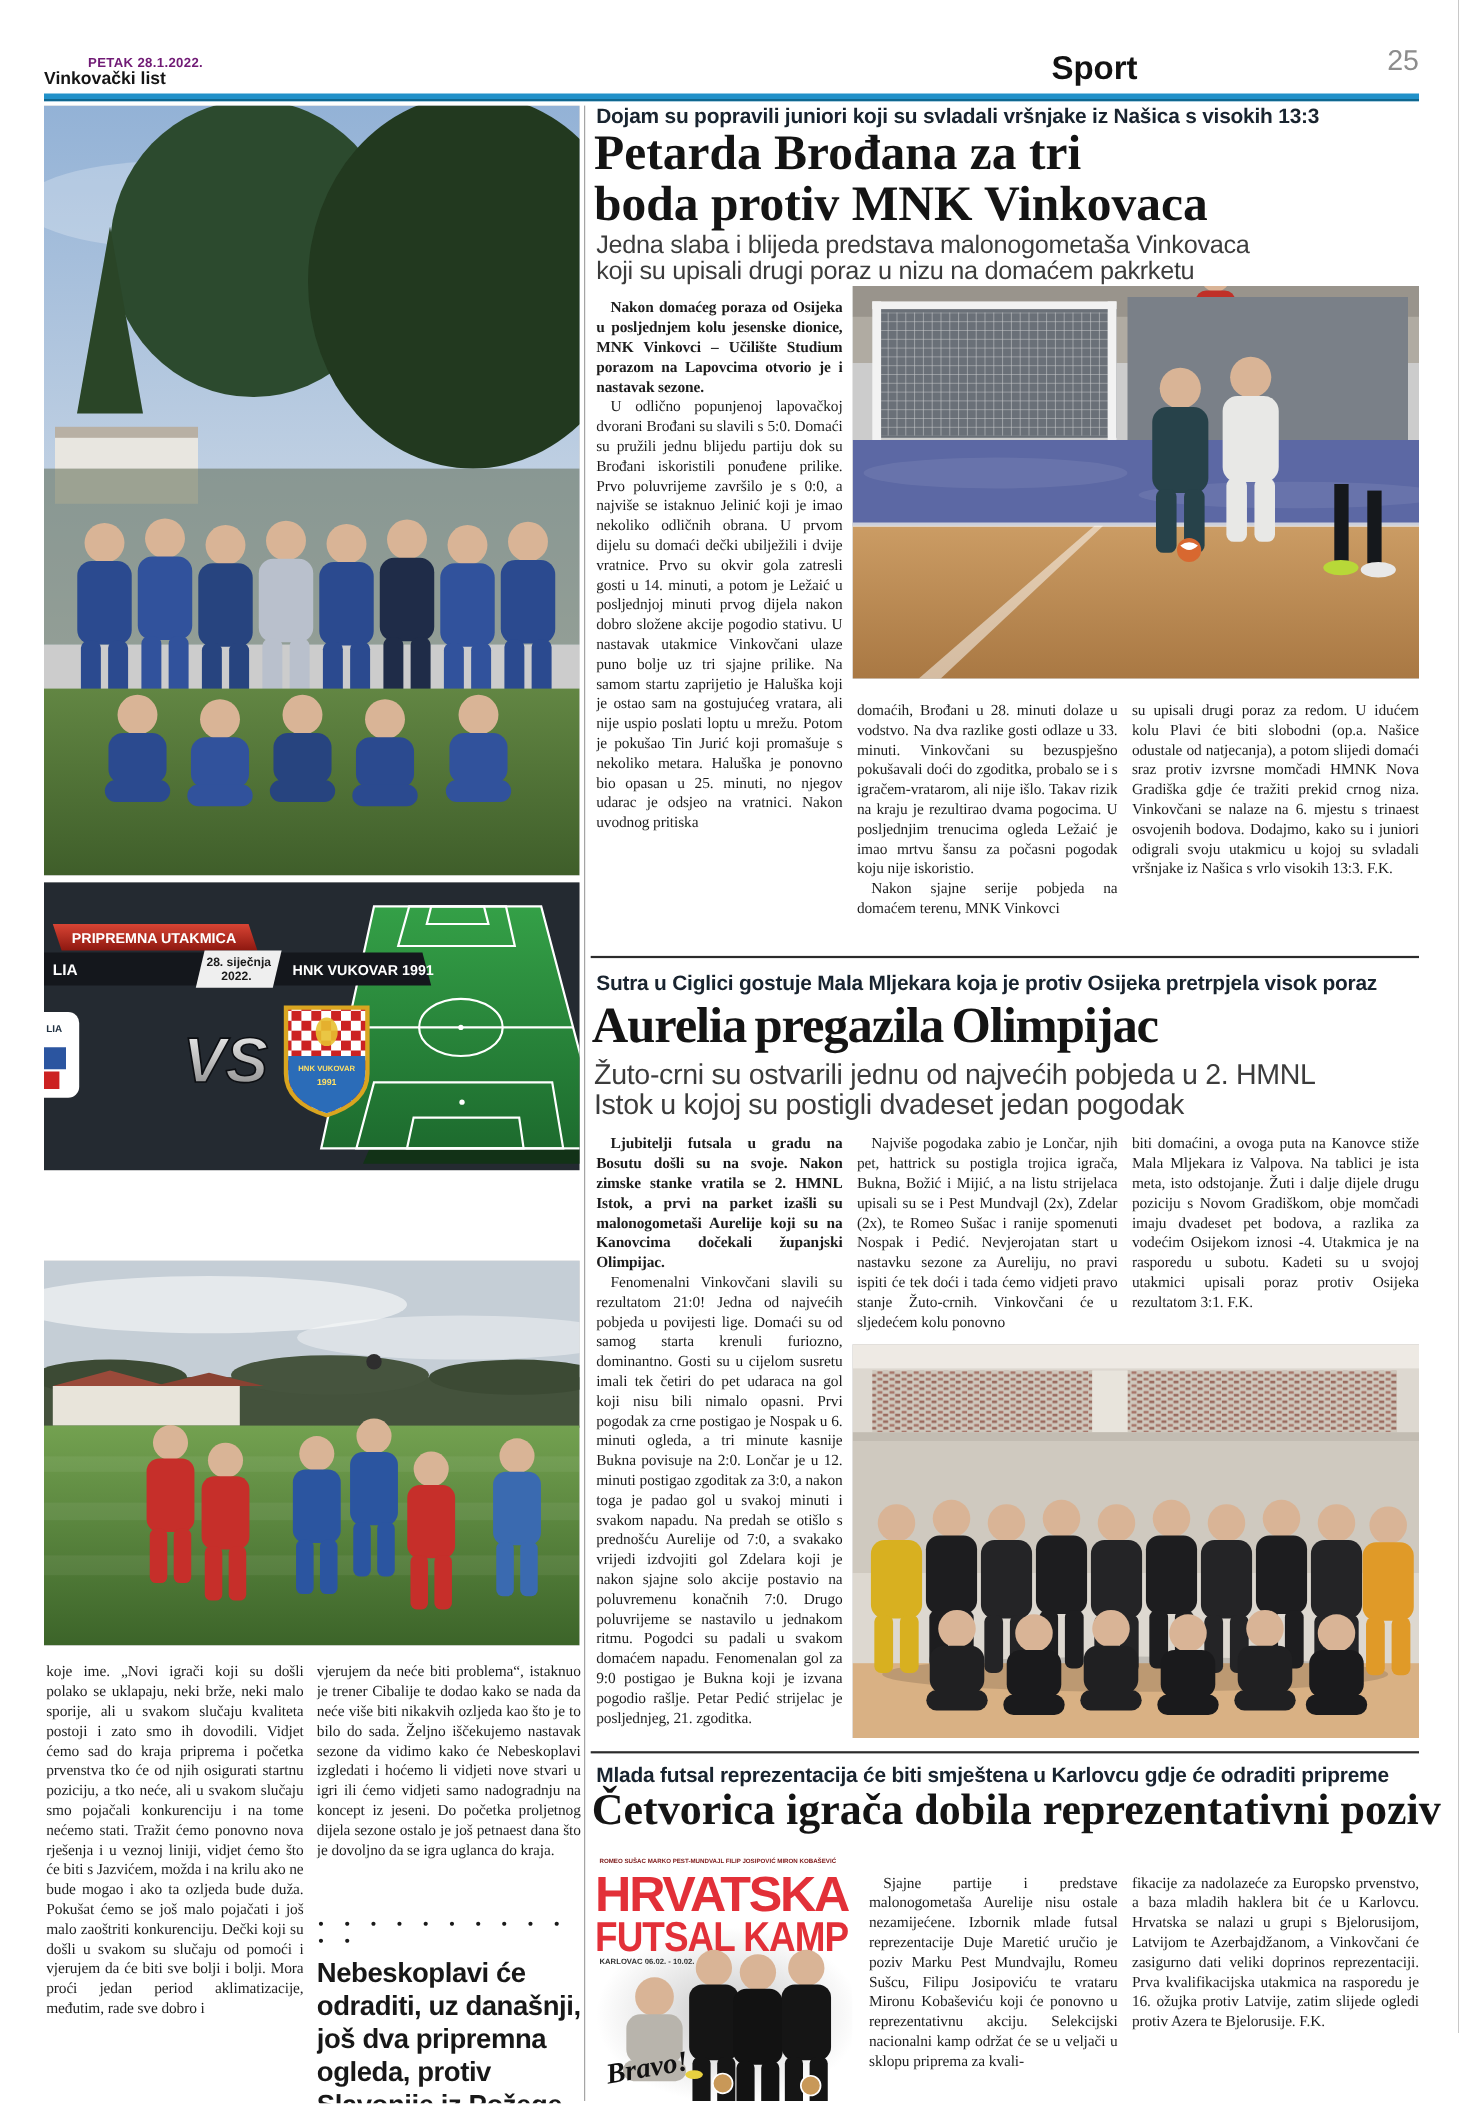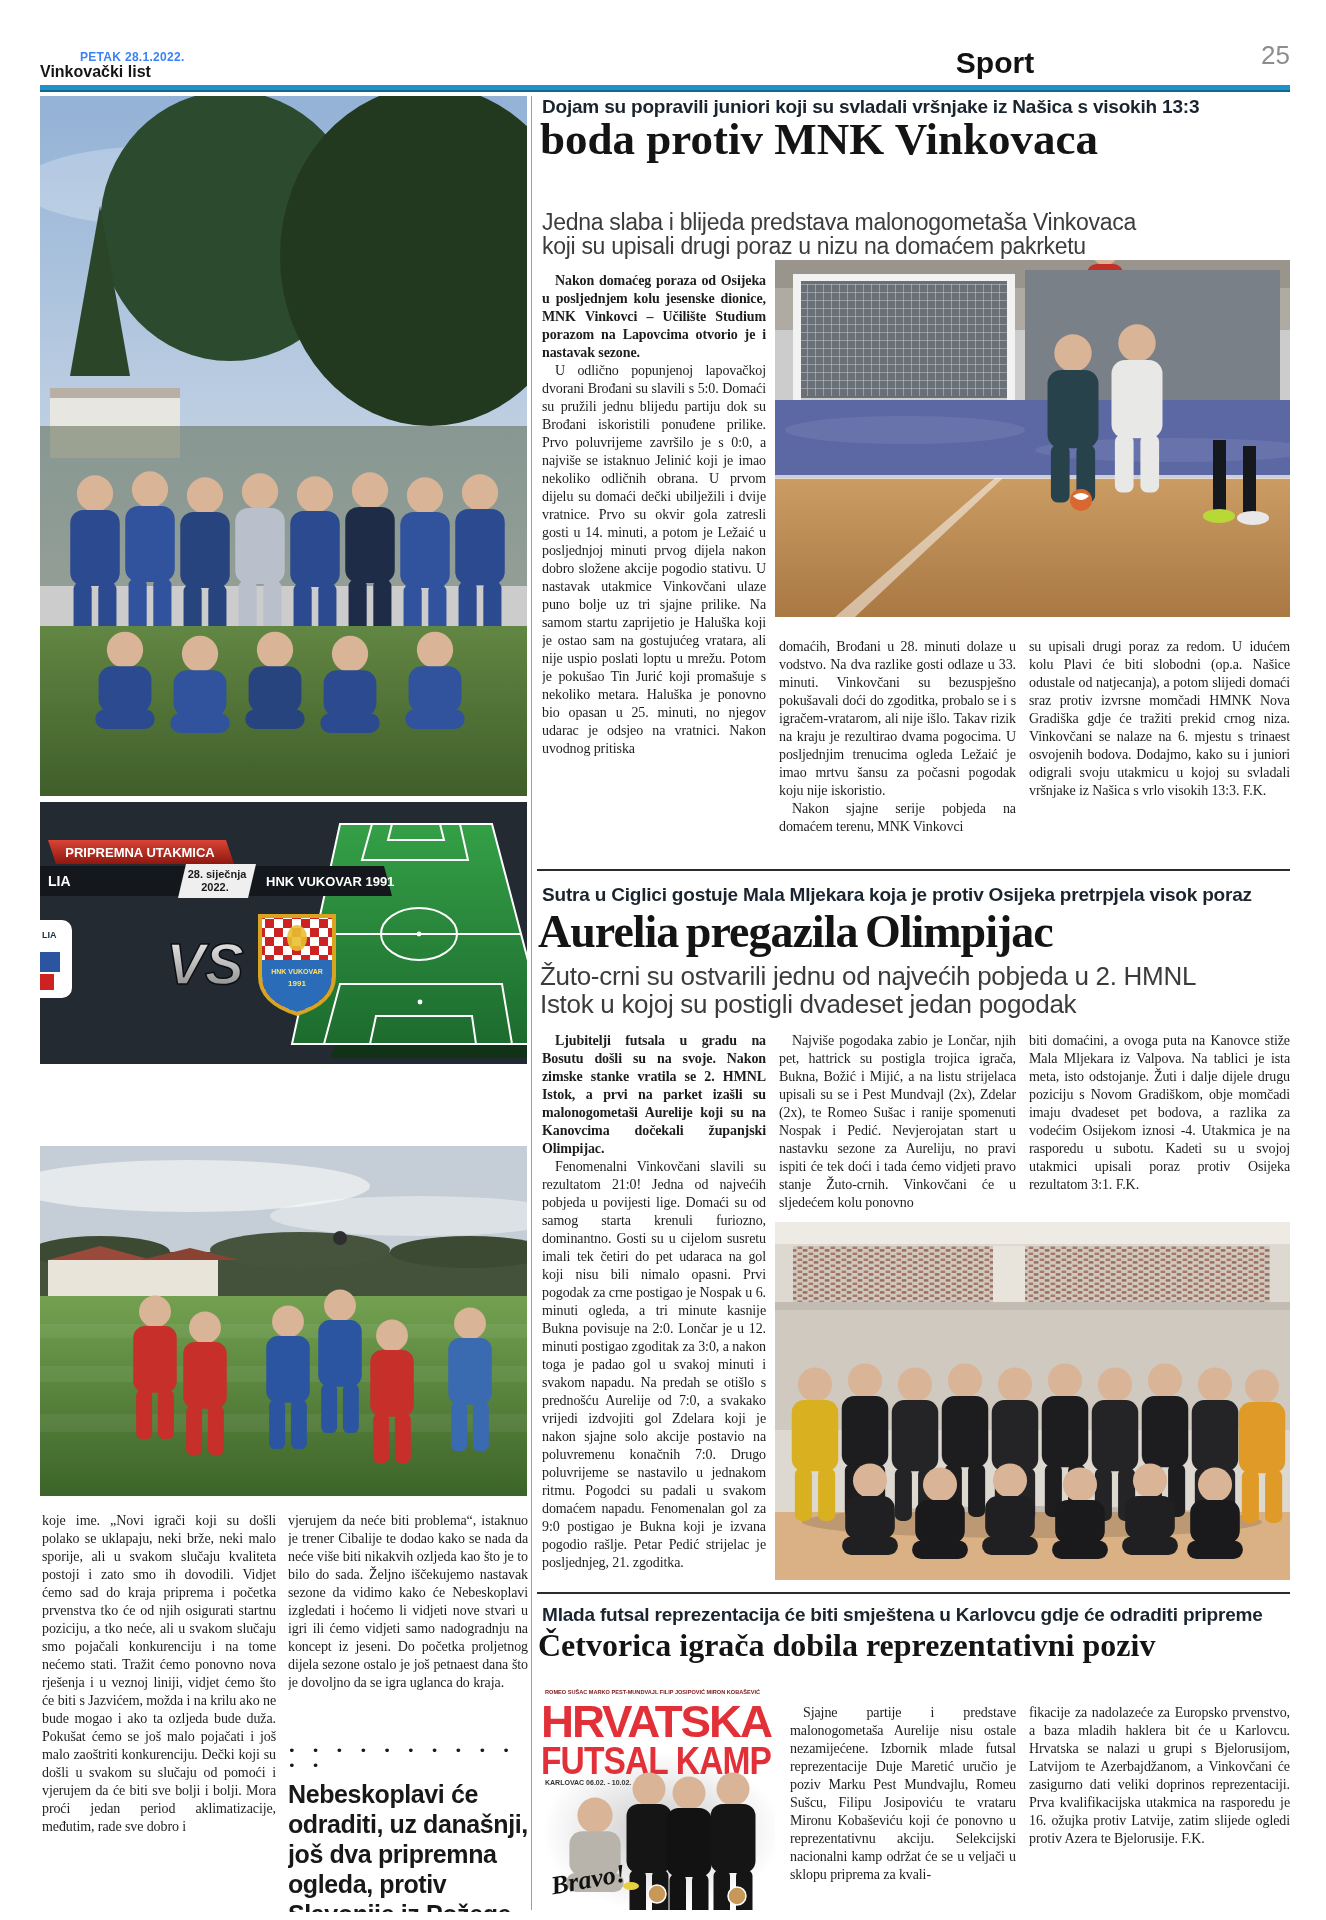--- a/index.html
+++ b/index.html
@@ -1,32 +1,32 @@
 <!DOCTYPE html>
 <html><head>
 <meta charset="utf-8">
 <style>
   html,body{margin:0;padding:0;background:#9a9a9a;}
   .page{position:relative;width:1326px;height:1920px;background:#ffffff;overflow:hidden;
         font-family:"Liberation Serif",serif;}
   .abs{position:absolute;}
   
-  .hdr-date{font-family:"Liberation Sans",sans-serif;font-size:12px;font-weight:bold;color:#3b82f6;letter-spacing:.3px;padding-left:40px;}
+  .hdr-date{font-family:"Liberation Sans",sans-serif;font-size:12px;font-weight:bold;color:#701a75;letter-spacing:.3px;padding-left:40px;}
   .hdr-pub{font-family:"Liberation Sans",sans-serif;font-size:16px;font-weight:bold;color:#151515;}
   .hdr-sport{font-family:"Liberation Sans",sans-serif;font-size:30px;font-weight:bold;color:#121212;}
   .hdr-num{font-family:"Liberation Sans",sans-serif;font-size:26px;font-weight:400;color:#8d8d8d;}
   .blue-rule{background:#2191c9;border-bottom:2px solid #10678f;}
   .vrule{background:#9c9c9c;width:1px;}
   .hrule{background:#2b2b2b;height:2px;}
   
   .kicker{font-family:"Liberation Sans",sans-serif;font-weight:bold;font-size:19px;color:#19242f;letter-spacing:-.2px;white-space:nowrap;}
   .hl{font-weight:bold;color:#141414;}
   .hl1{font-size:45px;line-height:46px;}
   .hl2{font-size:46px;line-height:58px;letter-spacing:-1px;word-spacing:-3px;white-space:nowrap;}
-  .hl3{font-size:32px;line-height:38px;white-space:nowrap;}
+  .hl3{font-size:40px;line-height:38px;white-space:nowrap;}
   .sub{font-family:"Liberation Sans",sans-serif;font-weight:400;color:#3c3c3c;letter-spacing:-.3px;}
   .sub1{font-size:23px;line-height:24px;}
   .sub2{font-size:26px;line-height:28px;}
   .col{font-size:14px;line-height:18px;text-align:justify;color:#1d1d1d;overflow:hidden;letter-spacing:-.1px;margin-top:12px;}
   .col p{margin:0;}
   .lead{font-weight:bold;}
   .ind{text-indent:13px;}
   .bullets{font-family:"DejaVu Sans",sans-serif;font-size:13px;letter-spacing:6px;color:#1a1a1a;margin:9px 0 6px 0;text-align:left;}
   .note{font-family:"Liberation Sans",sans-serif;font-weight:bold;font-size:25px;line-height:30px;color:#181818;text-align:left;letter-spacing:-.4px;}
   .photo{overflow:hidden;background:#ccc;}
@@ -219,20 +219,21 @@
         <p>vjerujem da neće biti problema“, istaknuo je trener Cibalije te dodao kako se nada da neće više biti nikakvih ozljeda kao što je to bilo do sada. Željno iščekujemo nastavak sezone da vidimo kako će Nebeskoplavi izgledati i hoćemo li vidjeti nove stvari u igri ili ćemo vidjeti samo nadogradnju na koncept iz jeseni. Do početka proljetnog dijela sezone ostalo je još petnaest dana što je dovoljno da se igra uglanca do kraja.</p>
       </div>
     <div class="bullets">• • • • • • • • • • • •</div>
     <div class="note">Nebeskoplavi će odraditi, uz današnji, još dva pripremna ogleda, protiv Slavonije iz Požege te momčadi Vukovara</div>
   </div>
 
   <div class="abs vrule" style="left:531px;top:96px;height:1814px;"></div>
 
   <div class="abs kicker" style="left:542px;top:96px;">Dojam su popravili juniori koji su svladali vršnjake iz Našica s visokih 13:3</div>
   <div class="abs hl hl1" style="left:540px;top:116px;width:750px;">
+    <div>Petarda Brođana za tri</div>
     <div>boda protiv MNK Vinkovaca</div>
   </div>
   <div class="abs sub sub1" style="left:542px;top:210px;width:750px;">
     <div>Jedna slaba i blijeda predstava malonogometaša Vinkovaca</div>
     <div>koji su upisali drugi poraz u nizu na domaćem pakrketu</div>
   </div>
   <div class="abs col" style="left:542px;top:260px;width:224px;height:598px;">
     <p class="lead ind">Nakon domaćeg poraza od Osijeka u posljednjem kolu jesenske dionice, MNK Vinkovci – Učilište Studium porazom na Lapovcima otvorio je i nastavak sezone.</p>
     <p class="ind">U odlično popunjenoj lapovačkoj dvorani Brođani su slavili s 5:0. Domaći su pružili jednu blijedu partiju dok su Brođani iskoristili ponuđene prilike. Prvo poluvrijeme završilo je s 0:0, a najviše se istaknuo Jelinić koji je imao nekoliko odličnih obrana. U prvom dijelu su domaći dečki ubilježili i dvije vratnice. Prvo su okvir gola zatresli gosti u 14. minuti, a potom je Ležaić u posljednjoj minuti prvog dijela nakon dobro složene akcije pogodio stativu. U nastavak utakmice Vinkovčani ulaze puno bolje uz tri sjajne prilike. Na samom startu zaprijetio je Haluška koji je ostao sam na gostujućeg vratara, ali nije uspio poslati loptu u mrežu. Potom je pokušao Tin Jurić koji promašuje s nekoliko metara. Haluška je ponovno bio opasan u 25. minuti, no njegov udarac je odsjeo na vratnici. Nakon uvodnog pritiska</p>
   </div>

